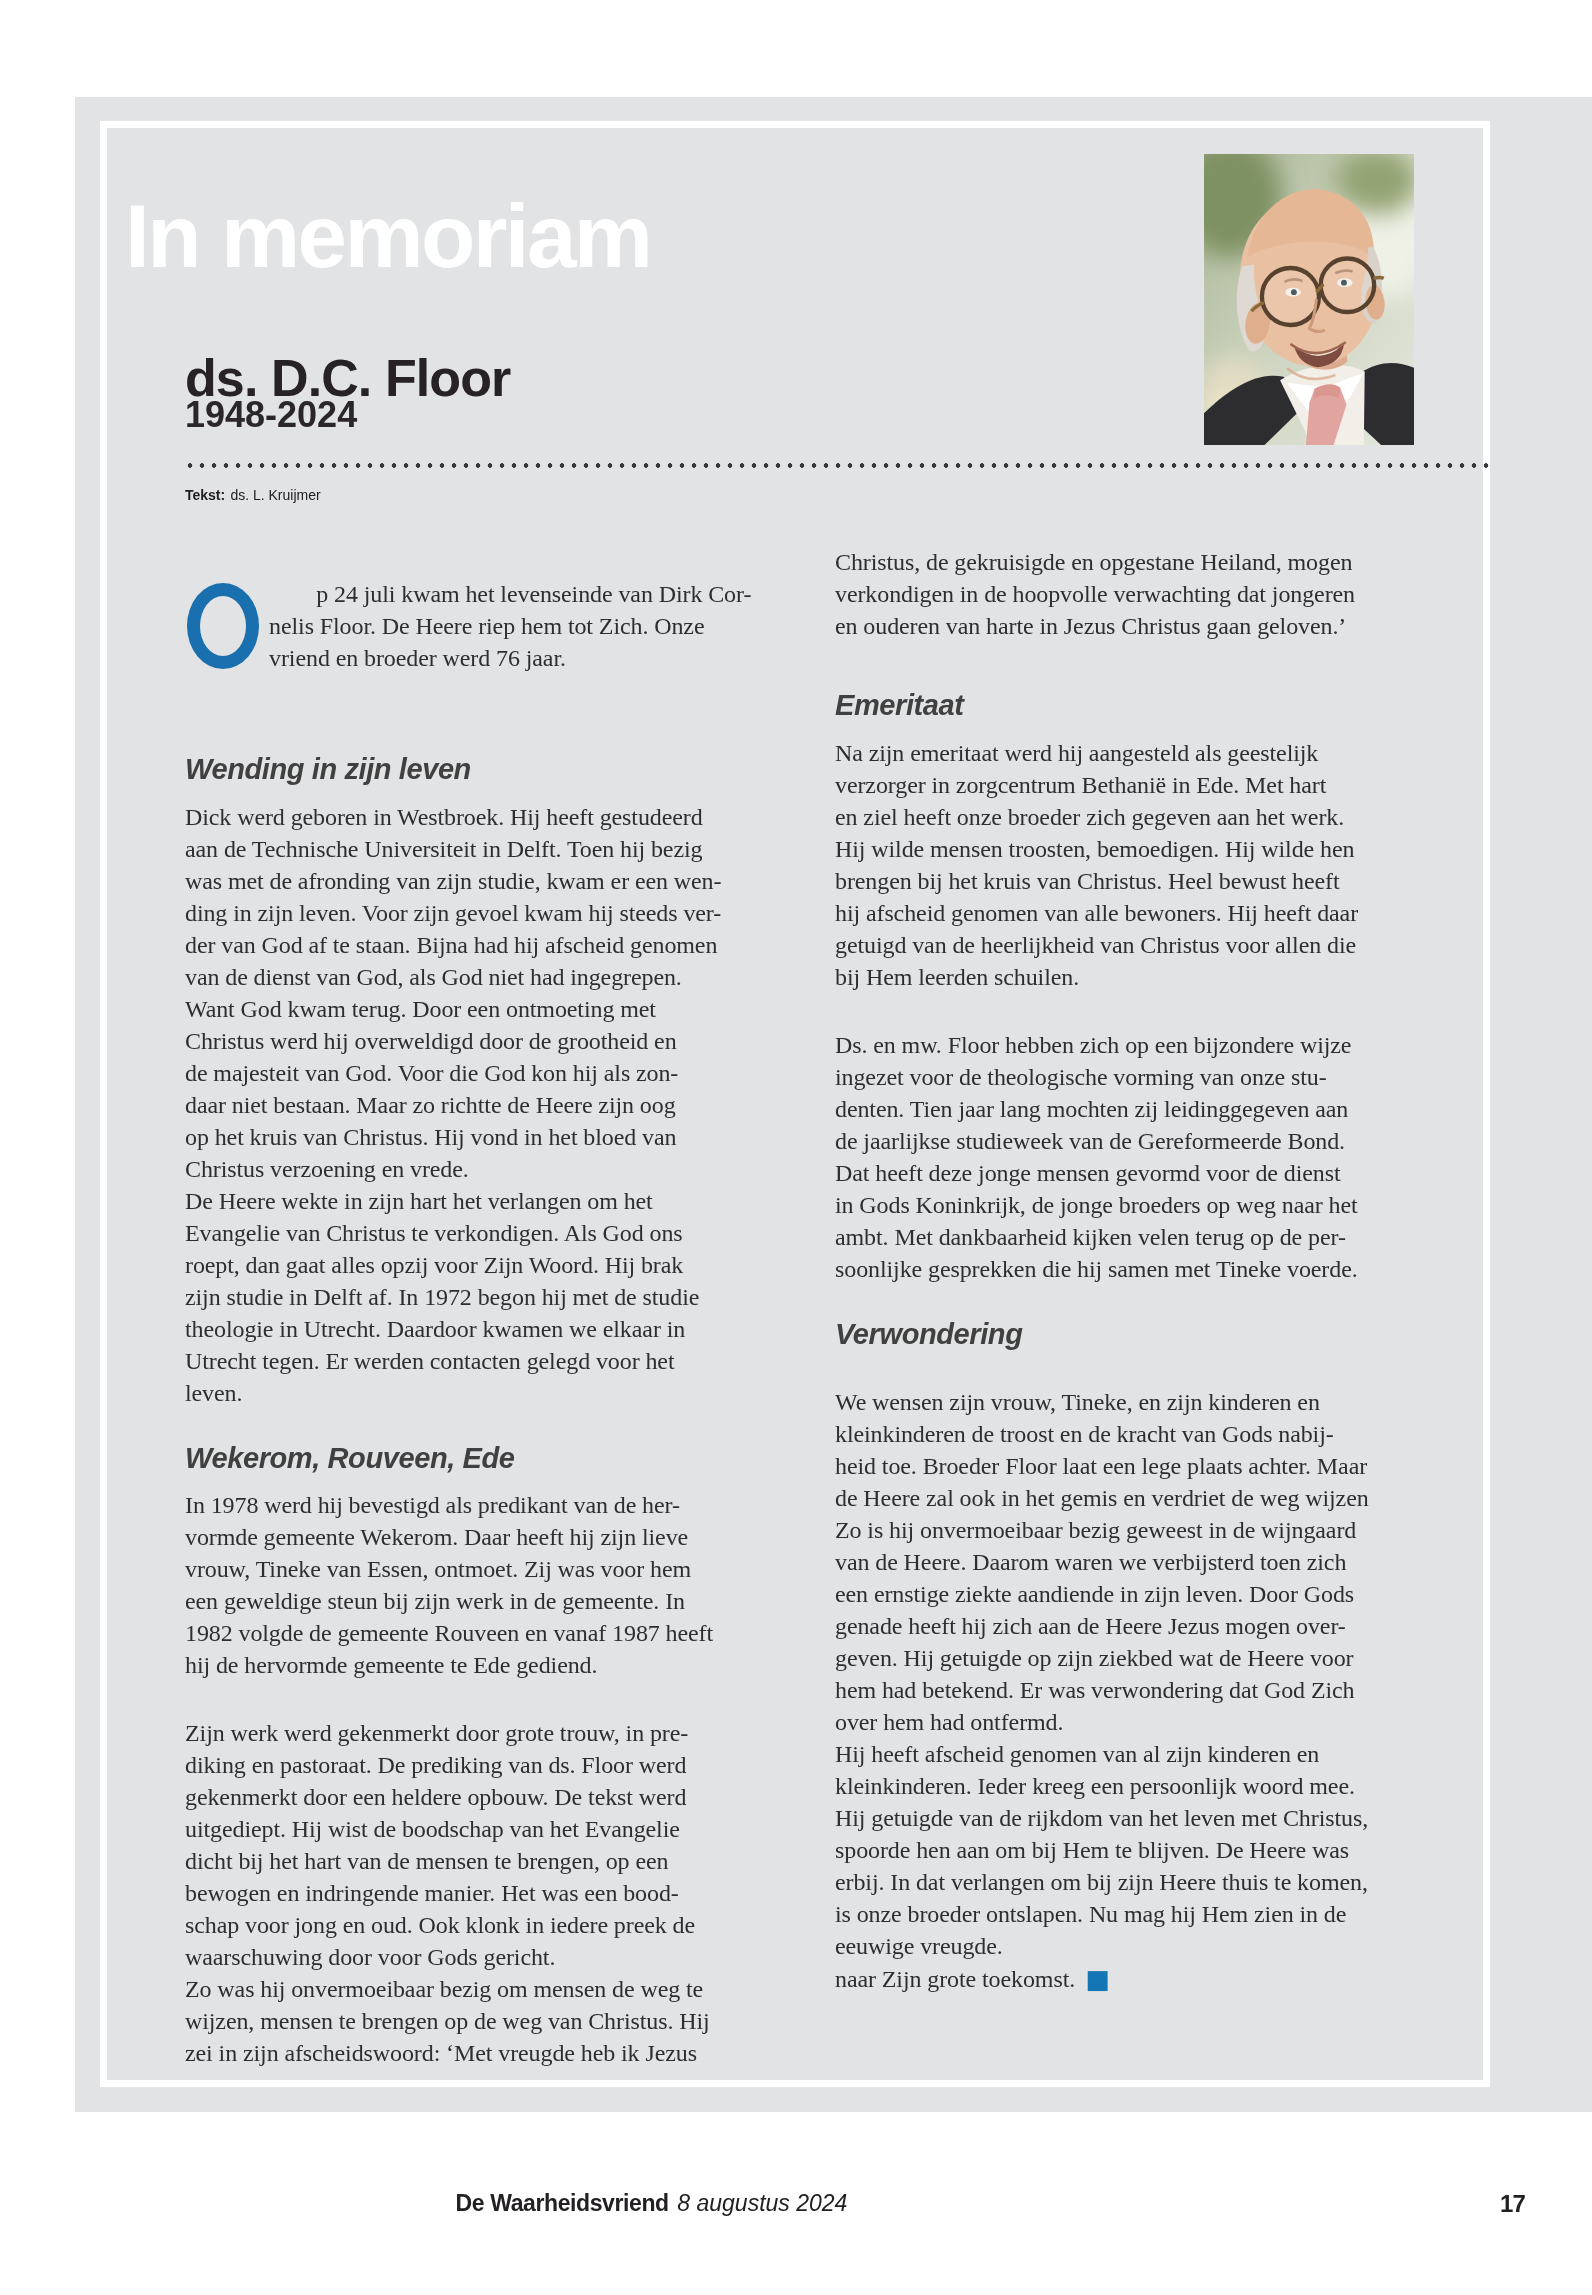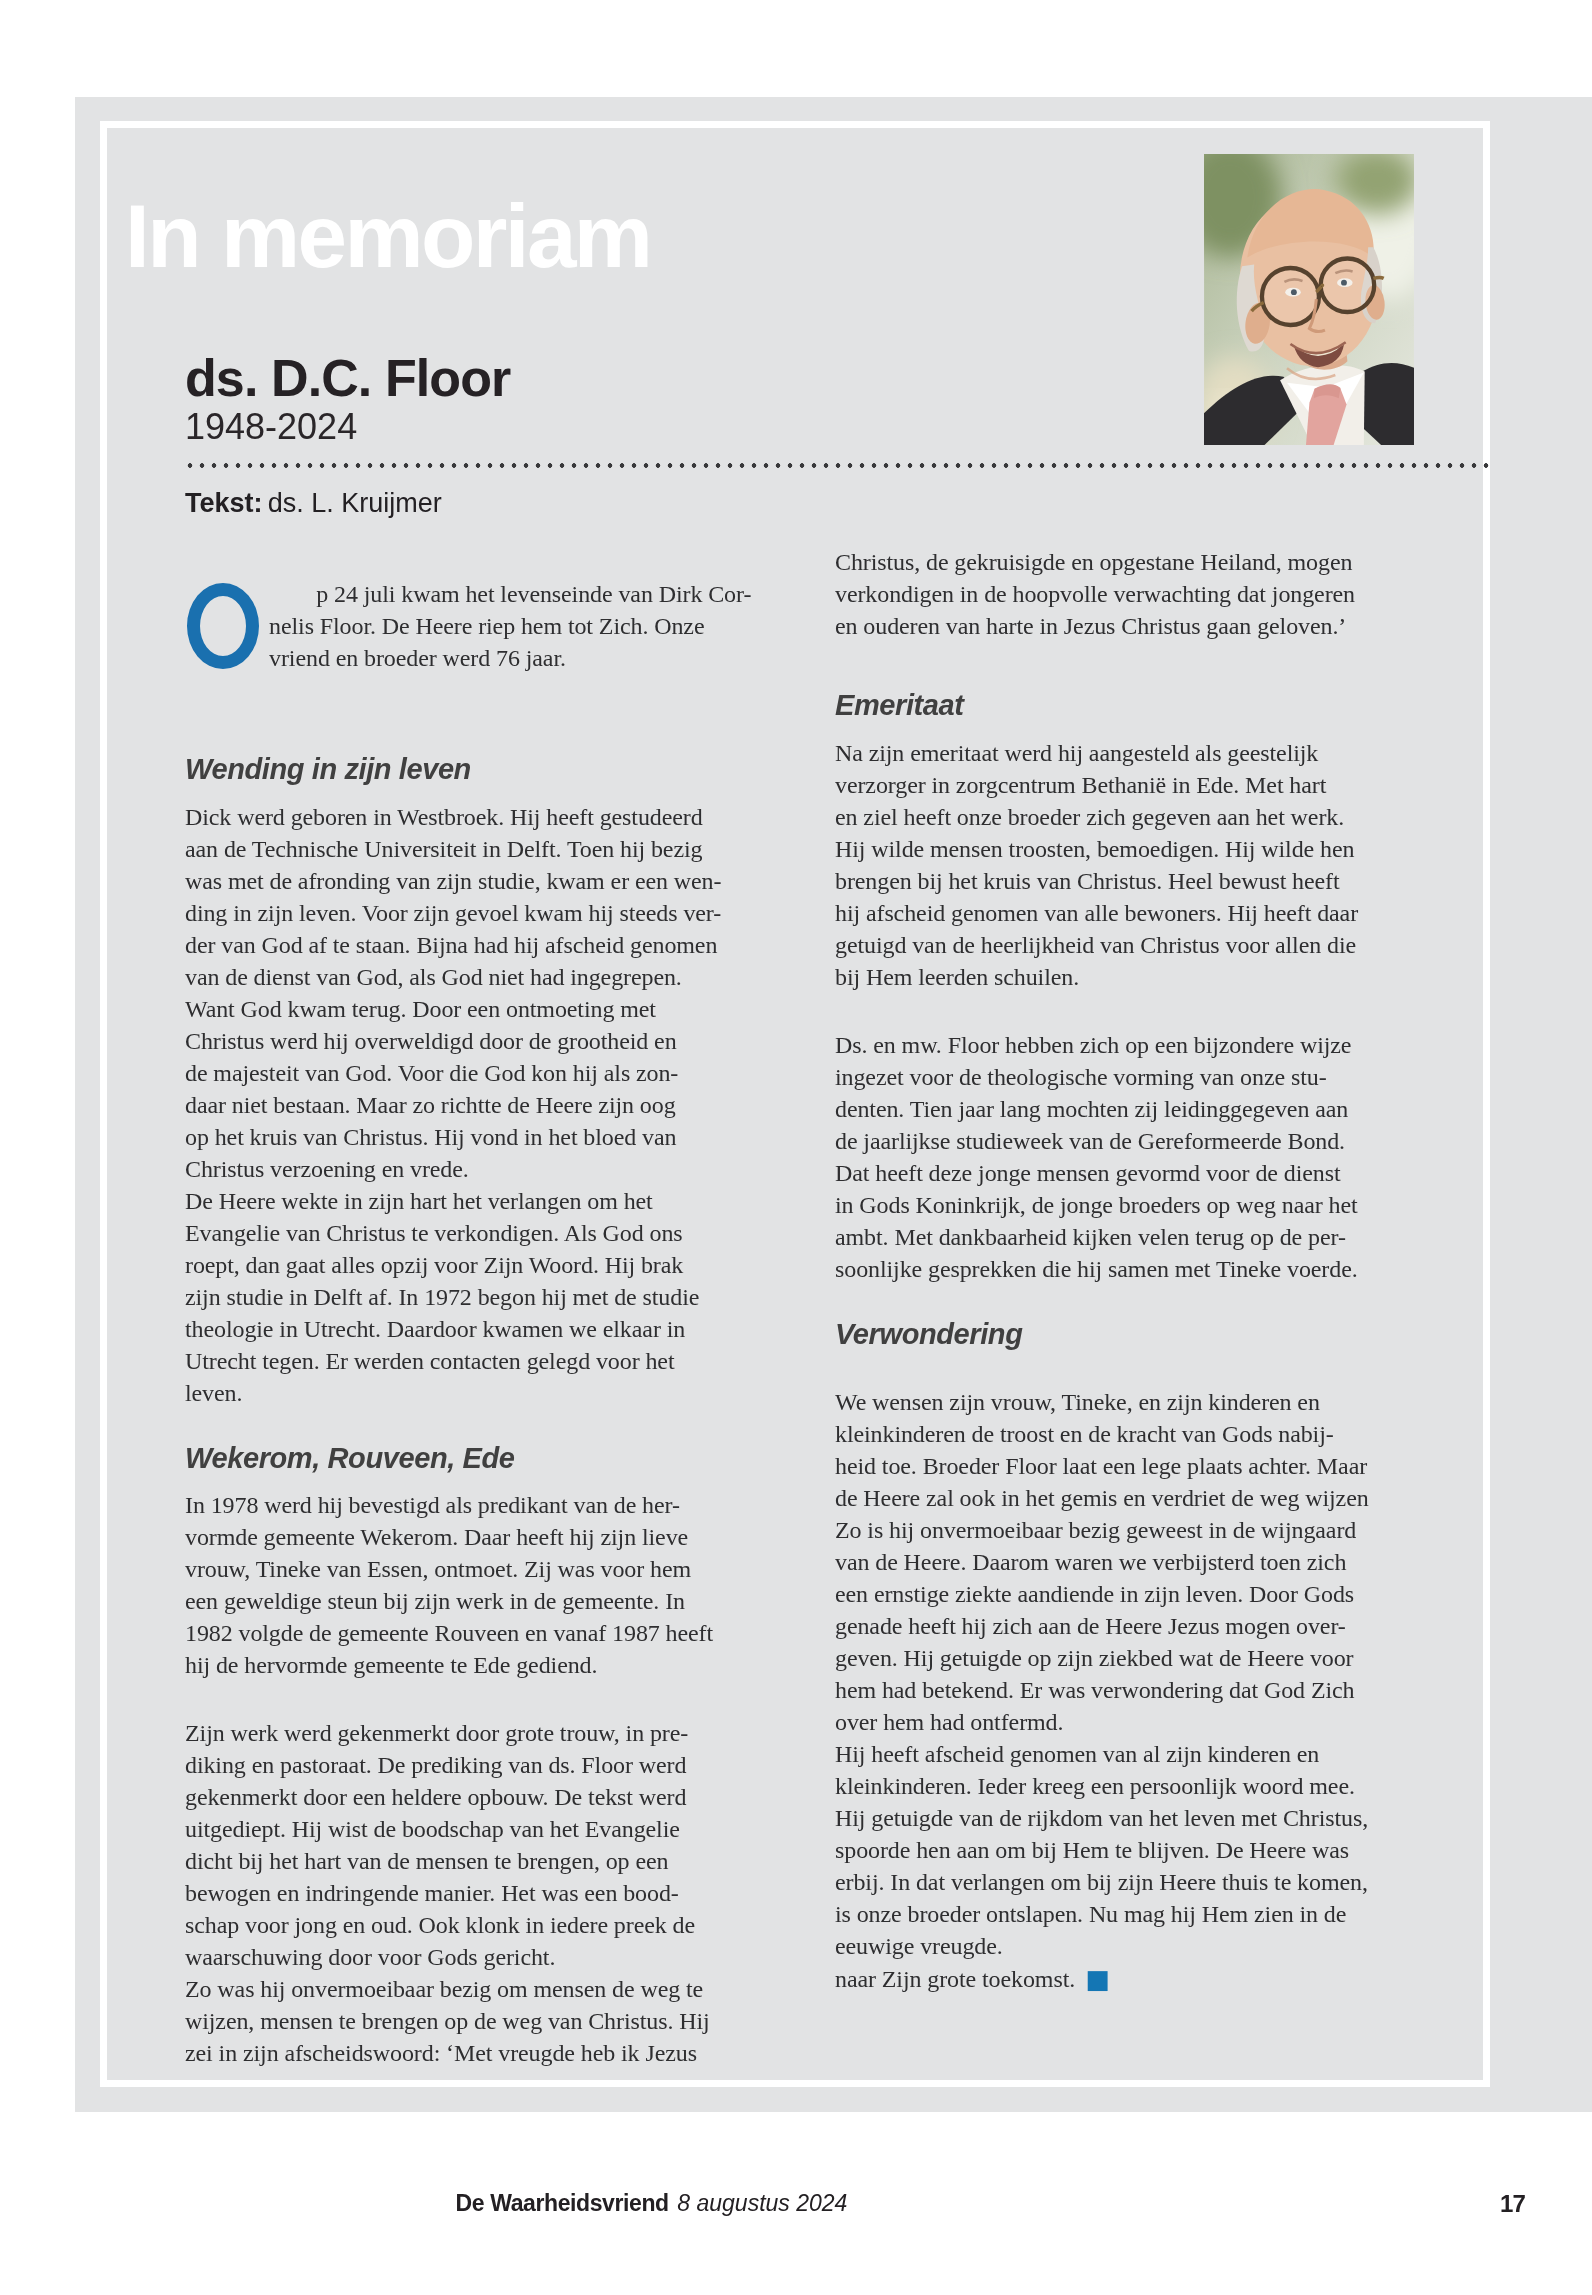--- a/index.html
+++ b/index.html
@@ -21,31 +21,31 @@
     position:absolute;left:50px;top:35px;
     font-size:89px;font-weight:bold;letter-spacing:-2.6px;
     color:#ffffff;line-height:1;
   }
   .subtitle{
     position:absolute;left:110px;top:212px;
     font-size:52px;font-weight:bold;letter-spacing:-0.9px;
     color:#262225;line-height:1;
   }
   .years{
-    position:absolute;left:110px;top:312px;
-    font-size:36px;font-weight:normal;color:#2a2629;line-height:1;
+    position:absolute;left:110px;top:300px;
+    font-size:36px;font-weight:bold;color:#2a2629;line-height:1;
   }
   .dotline{
     position:absolute;left:109px;top:366px;width:1305px;height:5.2px;
     background-image:radial-gradient(circle, #38383a 2.1px, rgba(0,0,0,0) 2.6px);
     background-size:12px 5.2px;background-repeat:repeat-x;
   }
   .byline{
     position:absolute;left:110px;top:390px;
-    font-size:27px;color:#232023;line-height:1.2;
+    font-size:14px;color:#232023;line-height:1.2;
   }
   .byline b{font-weight:bold;margin-right:5.2px;}
   .photo{
     position:absolute;left:1129px;top:57px;width:210px;height:291px;
     overflow:hidden;
   }
   .columns{
     position:absolute;left:110px;top:449px;width:1294px;
     display:flex;gap:28px;
     font-family:"Liberation Serif", serif;

